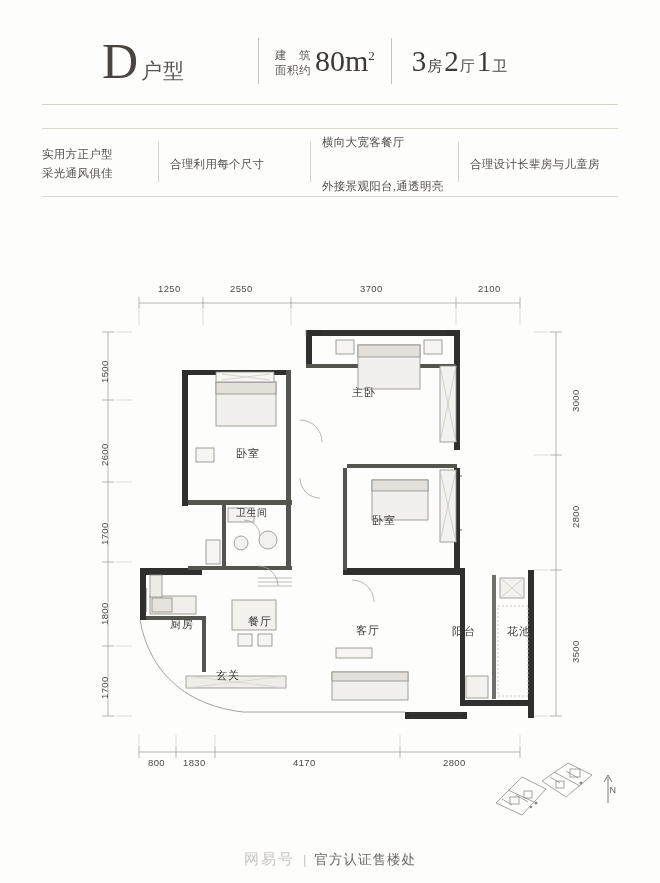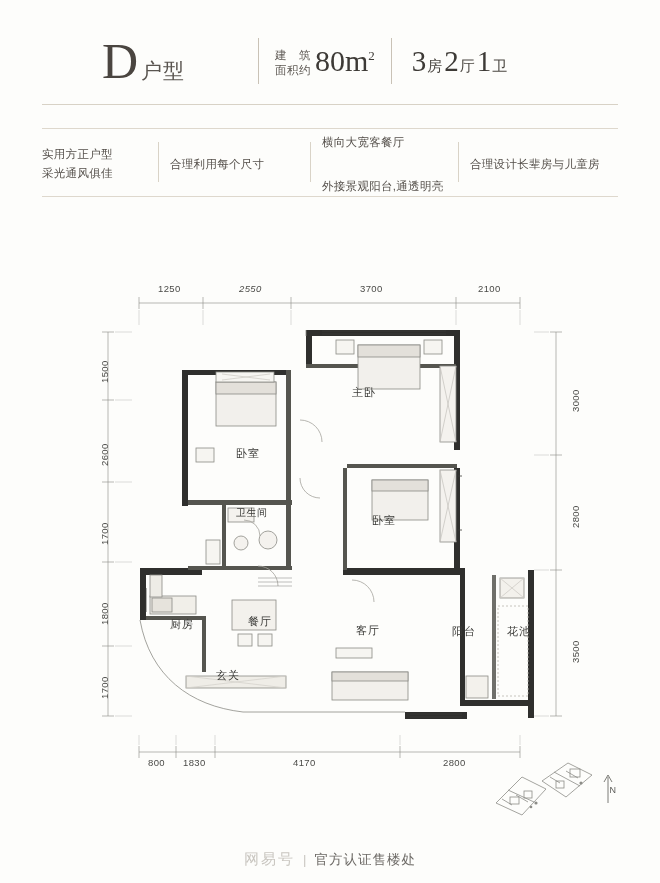--- a/index.html
+++ b/index.html
@@ -320,21 +320,21 @@
       <path d="M146 588 V612" stroke="#3a3a37"></path>
       <path d="M410 714 H462 M410 717 H462" stroke="#3a3a37"></path>
     </g>
 
     <g stroke="#7d7d78" stroke-width="0.5">
       <path d="M258 578 H292 M258 582 H292 M258 586 H292"></path>
     </g>
   </svg>
 
   <div class="dim" style="left:158px;top:283px;">1250</div>
-  <div class="dim" style="left:239px;top:283px;font-style:italic;">2550</div>
+  <div class="dim" style="left:230px;top:283px;">2550</div>
   <div class="dim" style="left:360px;top:283px;">3700</div>
   <div class="dim" style="left:478px;top:283px;">2100</div>
 
   <div class="dim" style="left:148px;top:757px;">800</div>
   <div class="dim" style="left:183px;top:757px;">1830</div>
   <div class="dim" style="left:293px;top:757px;">4170</div>
   <div class="dim" style="left:443px;top:757px;">2800</div>
 
   <div class="dim vert" style="left:99px;top:383px;">1500</div>
   <div class="dim vert" style="left:99px;top:466px;">2600</div>

